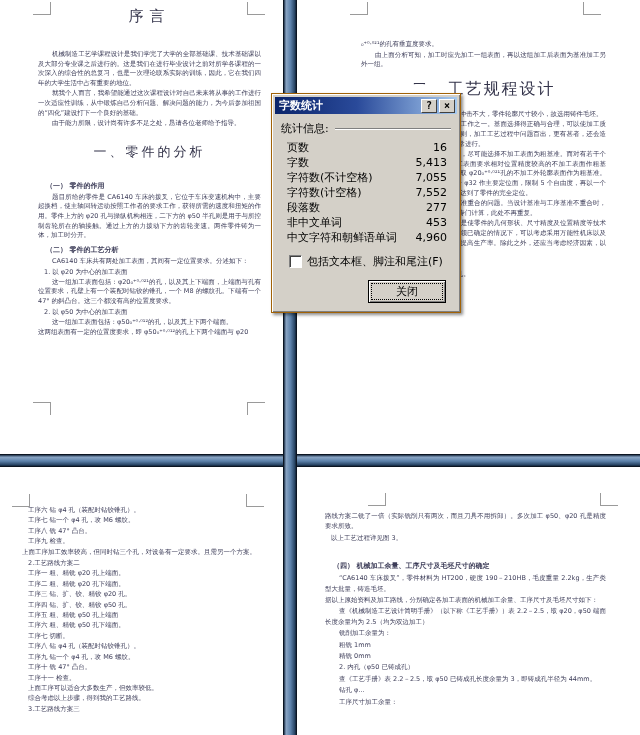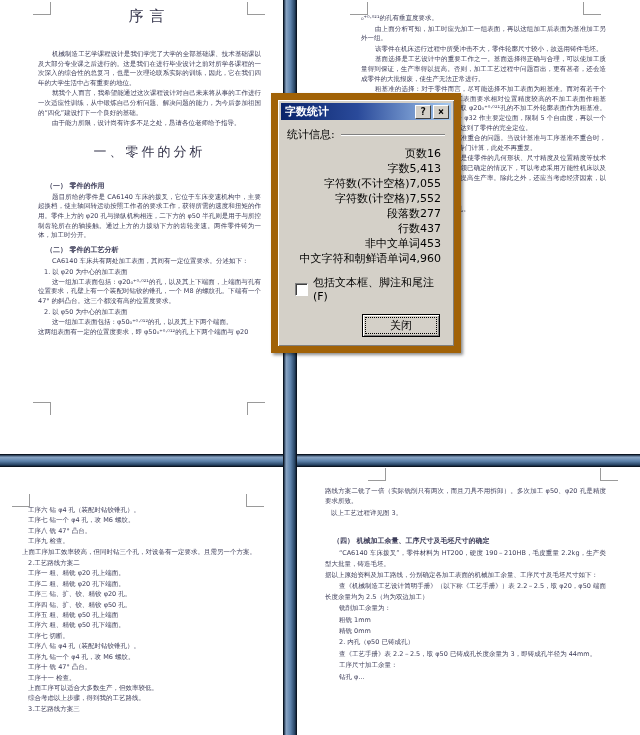--- a/index.html
+++ b/index.html
@@ -3,23 +3,23 @@
 <meta charset="utf-8">
 <style>
   html,body{margin:0;padding:0;}
   body{width:640px;height:735px;overflow:hidden;background:#ffffff;
        font-family:"DejaVu Sans",sans-serif;position:relative;}
   .screen{position:absolute;inset:0;}
 
   
   .page{position:absolute;background:#ffffff;color:#3c3c58;overflow:hidden;z-index:1;}
   .page-tl{left:0;top:0;width:283px;height:454px;padding:7px 22px 0 38px;box-sizing:border-box;}
-  .page-tr{left:297px;top:0;width:343px;height:368px;padding:14px 34px 0 64px;box-sizing:border-box;}
+  .page-tr{left:297px;top:0;width:343px;height:368px;padding:40px 34px 0 64px;box-sizing:border-box;}
   .page-bl{left:0;top:467px;width:283px;height:268px;padding:38px 20px 0 22px;box-sizing:border-box;}
-  .page-br{left:297px;top:442px;width:343px;height:268px;padding:44px 34px 0 28px;box-sizing:border-box;}
+  .page-br{left:297px;top:467px;width:343px;height:268px;padding:44px 34px 0 28px;box-sizing:border-box;}
 
   
   .mark{position:absolute;width:17px;height:12px;}
   .m-tl{border-right:1px solid #9a9a9a;border-bottom:1px solid #9a9a9a;}
   .m-tr{border-left:1px solid #9a9a9a;border-bottom:1px solid #9a9a9a;}
   .m-bl{border-right:1px solid #9a9a9a;border-top:1px solid #9a9a9a;}
   .m-br{border-left:1px solid #9a9a9a;border-top:1px solid #9a9a9a;}
 
   
   .b-title{font-size:15px;text-align:center;letter-spacing:6px;margin:0 0 24px;color:#3a3a50;}
@@ -36,35 +36,35 @@
   
   .vsep{position:absolute;left:283px;top:0;width:14px;height:735px;z-index:5;
         background:linear-gradient(90deg,#1c2f47 0%,#8aa5c4 18%,#5d82ab 55%,#24405f 92%,#101e30 100%);
         border-left:1px solid #0c1522;border-right:1px solid #0c1522;box-sizing:border-box;}
   .hsep{position:absolute;left:0;top:454px;width:640px;height:13px;z-index:4;
         background:linear-gradient(180deg,#1c2f47 0%,#8aa5c4 20%,#5d82ab 55%,#24405f 92%,#101e30 100%);
         border-top:1px solid #0c1522;border-bottom:1px solid #0c1522;box-sizing:border-box;}
 
   
   .dialog{position:absolute;left:271px;top:93px;width:190px;z-index:20;background:#d4d0c8;
-          border:7px solid #a16207;
+          border:1px solid #a16207;
           box-shadow:inset 1px 1px 0 #ffffff,inset -1px -1px 0 #808080,2px 2px 3px rgba(0,0,0,.45);
           padding:3px;box-sizing:border-box;}
   .titlebar{height:17px;background:linear-gradient(90deg,#0a246a 0%,#2a4a9a 45%,#a6caf0 100%);
             display:flex;align-items:center;color:#ffffff;font-weight:bold;font-size:11px;
             padding:0 2px 0 4px;cursor:default;}
   .tb-spacer{flex:1;}
   .tb-btn{width:16px;height:14px;margin-left:2px;background:#d4d0c8;color:#000;
           border:1px solid;border-color:#ffffff #404040 #404040 #ffffff;
           font-size:10px;line-height:12px;text-align:center;font-weight:bold;
           font-family:"DejaVu Sans Mono",monospace;padding:0;cursor:pointer;}
   .dlg-body{padding:2px 2px 6px;font-size:11px;color:#000;}
   .group-row{display:flex;align-items:center;margin:5px 4px 4px 4px;}
   .etch{flex:1;margin-left:6px;height:0;border-top:1px solid #808080;border-bottom:1px solid #ffffff;}
-  .stat-row{display:flex;justify-content:flex-end;align-items:center;height:15px;padding:0 8px 0 10px;}
+  .stat-row{display:flex;justify-content:space-between;align-items:center;height:15px;padding:0 8px 0 10px;}
   .stat-value{text-align:right;}
   .cb-row{display:flex;align-items:center;gap:5px;margin:9px 4px 0 12px;cursor:pointer;}
   .cb-box{width:11px;height:11px;background:#ffffff;flex:0 0 auto;
           border:1px solid;border-color:#808080 #ffffff #ffffff #808080;
           box-shadow:inset 1px 1px 0 #404040;}
   .close-btn{display:block;margin:11px 9px 0 auto;width:78px;height:23px;background:#d4d0c8;
              border:1px solid #000000;box-shadow:inset 1px 1px 0 #ffffff,inset -1px -1px 0 #808080;
              font-size:11px;padding:2px;cursor:pointer;font-family:inherit;color:#000;}
   .close-btn .inner{display:flex;align-items:center;justify-content:center;width:100%;height:100%;
                     border:1px dotted #000000;box-sizing:border-box;}
@@ -94,20 +94,21 @@
       <div class="b-p">这一组加工表面包括：φ50₀⁺⁰·⁰¹²的孔，以及其上下两个端面。</div>
       <div class="b-p0">这两组表面有一定的位置度要求，即 φ50₀⁺⁰·⁰¹²的孔上下两个端面与 φ20</div>
     </div>
 
   <div class="page page-tr">
     <span class="mark m-tl" style="left:53px;top:2px;"></span>
     <span class="mark m-tr" style="left:286px;top:2px;"></span>
     <span class="mark m-br" style="left:283px;top:402px;"></span>
   <div class="b-p0">₀⁺⁰·⁰²¹的孔有垂直度要求。</div>
       <div class="b-p">由上面分析可知，加工时应先加工一组表面，再以这组加工后表面为基准加工另外一组。</div>
+      <div class="b-h2">二、工艺规程设计</div>
       <div class="b-p">该零件在机床运行过程中所受冲击不大，零件轮廓尺寸较小，故选用铸件毛坯。</div>
       <div class="b-p">基面选择是工艺设计中的重要工作之一。基面选择得正确与合理，可以使加工质量得到保证，生产率得以提高。否则，加工工艺过程中问题百出，更有甚者，还会造成零件的大批报废，使生产无法正常进行。</div>
       <div class="b-p">粗基准的选择：对于零件而言，尽可能选择不加工表面为粗基准。而对有若干个不加工表面的工件，则应以与加工表面要求相对位置精度较高的不加工表面作粗基准。根据这个基准选择原则，现选取 φ20₀⁺⁰·⁰²¹孔的不加工外轮廓表面作为粗基准。利用一组共两块 V 形块支承这两个 φ32 作主要定位面，限制 5 个自由度，再以一个销钉限制最后 1 个自由度，这样就达到了零件的完全定位。</div>
       <div class="b-p">精基准的选择主要应该考虑基准重合的问题。当设计基准与工序基准不重合时，应该进行尺寸换算，这在以后还要专门计算，此处不再重复。</div>
       <div class="b-p">制定工艺路线得出发点，应当是使零件的几何形状、尺寸精度及位置精度等技术要求能得到合理的保证，在生产纲领已确定的情况下，可以考虑采用万能性机床以及常用工卡具，并尽量使工序集中来提高生产率。除此之外，还应当考虑经济因素，以便使生产成本尽量下降。</div>
       <div class="b-l">工序一 粗、精铣 φ20 孔上端面。</div>
       <div class="b-l">工序二 钻、扩、铰 φ20、φ50 孔。</div>
       <div class="b-l">工序三 粗、精铣 φ50 孔上端面</div>
       <div class="b-l">工序四 粗、精铣 φ20 孔下端面。</div>
     </div>
@@ -145,22 +146,22 @@
       <div class="b-gap"></div>
       <div class="b-b">（四） 机械加工余量、工序尺寸及毛坯尺寸的确定</div>
       <div class="b-p">“CA6140 车床拨叉”，零件材料为 HT200，硬度 190－210HB，毛皮重量 2.2kg，生产类型大批量，铸造毛坯。</div>
       <div class="b-p0">据以上原始资料及加工路线，分别确定各加工表面的机械加工余量、工序尺寸及毛坯尺寸如下：</div>
       <div class="b-p">查《机械制造工艺设计简明手册》（以下称《工艺手册》）表 2.2－2.5，取 φ20，φ50 端面长度余量均为 2.5（均为双边加工）</div>
       <div class="b-p">铣削加工余量为：</div>
       <div class="b-p">粗铣 1mm</div>
       <div class="b-p">精铣 0mm</div>
       <div class="b-p">2. 内孔（φ50 已铸成孔）</div>
       <div class="b-p">查《工艺手册》表 2.2－2.5，取 φ50 已铸成孔长度余量为 3，即铸成孔半径为 44mm。</div>
+      <div class="b-p">钻孔 φ…</div>
       <div class="b-p">工序尺寸加工余量：</div>
-      <div class="b-p">钻孔 φ…</div>
     </div>
 
   <div class="hsep"></div>
   <div class="vsep"></div>
 
   <div class="dialog">
     <div class="titlebar">
       <span>字数统计</span>
       <span class="tb-spacer"></span>
       <button class="tb-btn">?</button>
@@ -184,24 +185,20 @@
             <span class="stat-label">字符数(不计空格)</span>
             <span class="stat-value">7,055</span>
           </div>
           <div class="stat-row">
             <span class="stat-label">字符数(计空格)</span>
             <span class="stat-value">7,552</span>
           </div>
           <div class="stat-row">
             <span class="stat-label">段落数</span>
             <span class="stat-value">277</span>
-          </div>
-          <div class="stat-row">
-            <span class="stat-label">行数</span>
-            <span class="stat-value">437</span>
           </div>
           <div class="stat-row">
             <span class="stat-label">非中文单词</span>
             <span class="stat-value">453</span>
           </div>
           <div class="stat-row">
             <span class="stat-label">中文字符和朝鲜语单词</span>
             <span class="stat-value">4,960</span>
           </div>
         </div>

